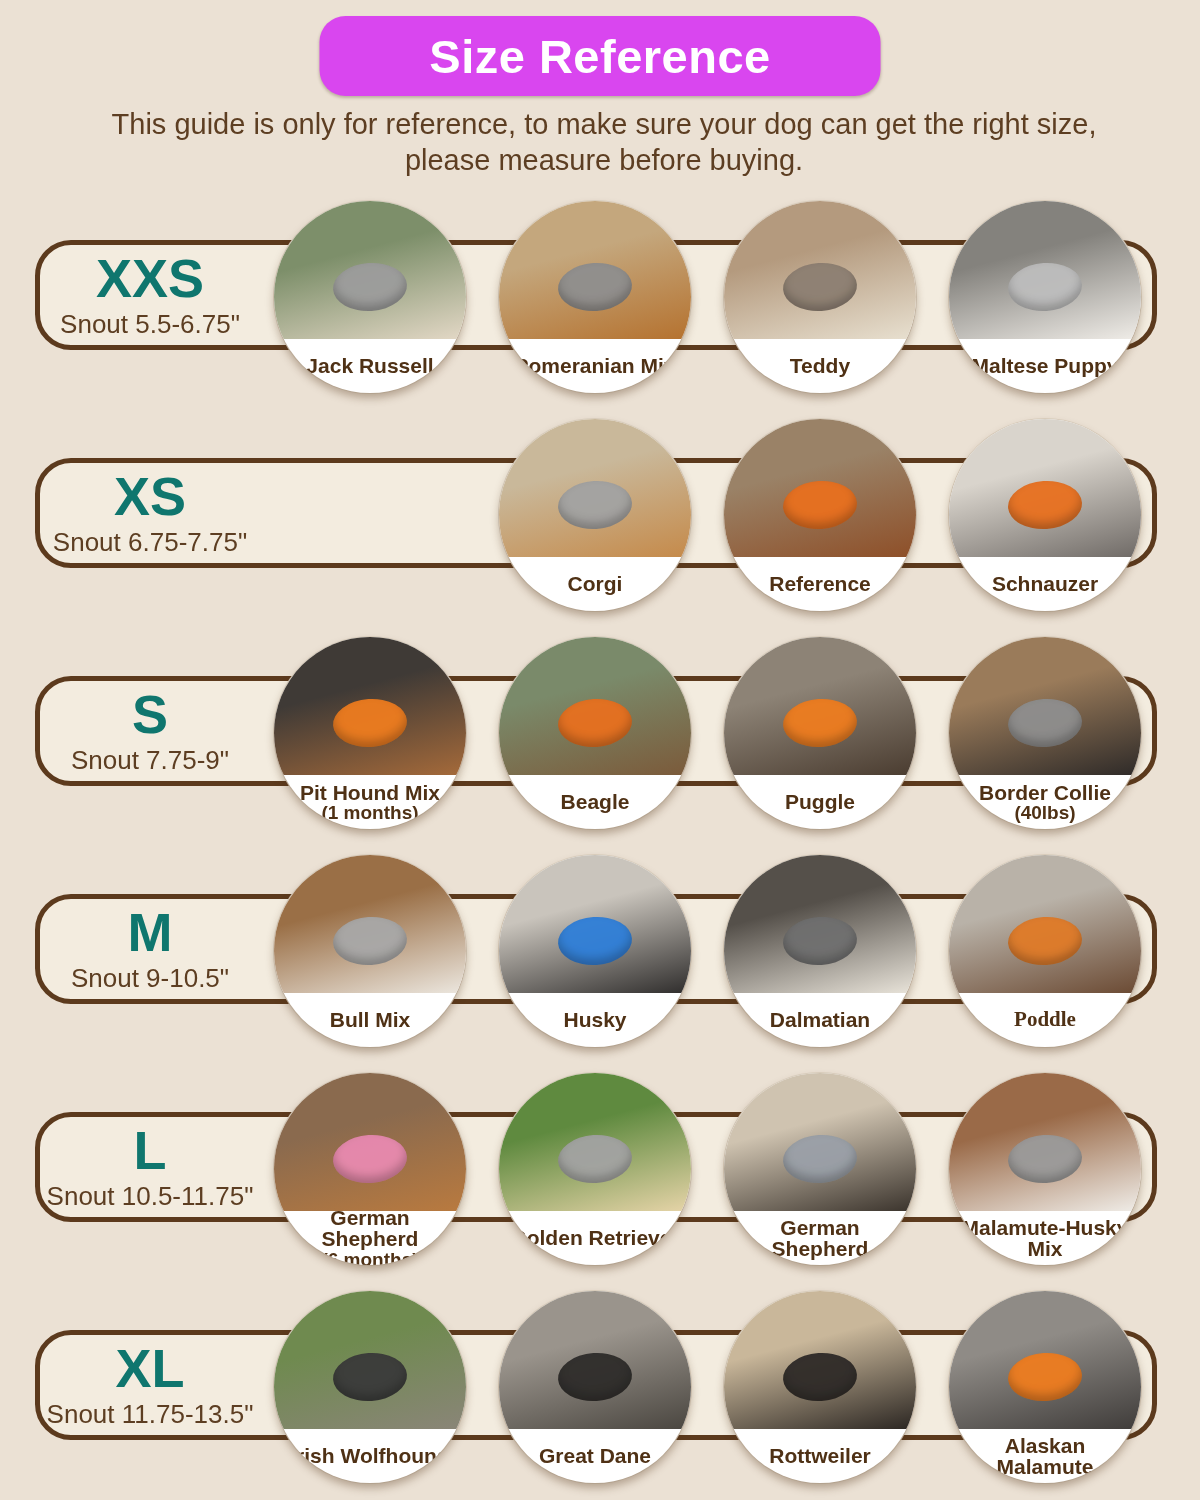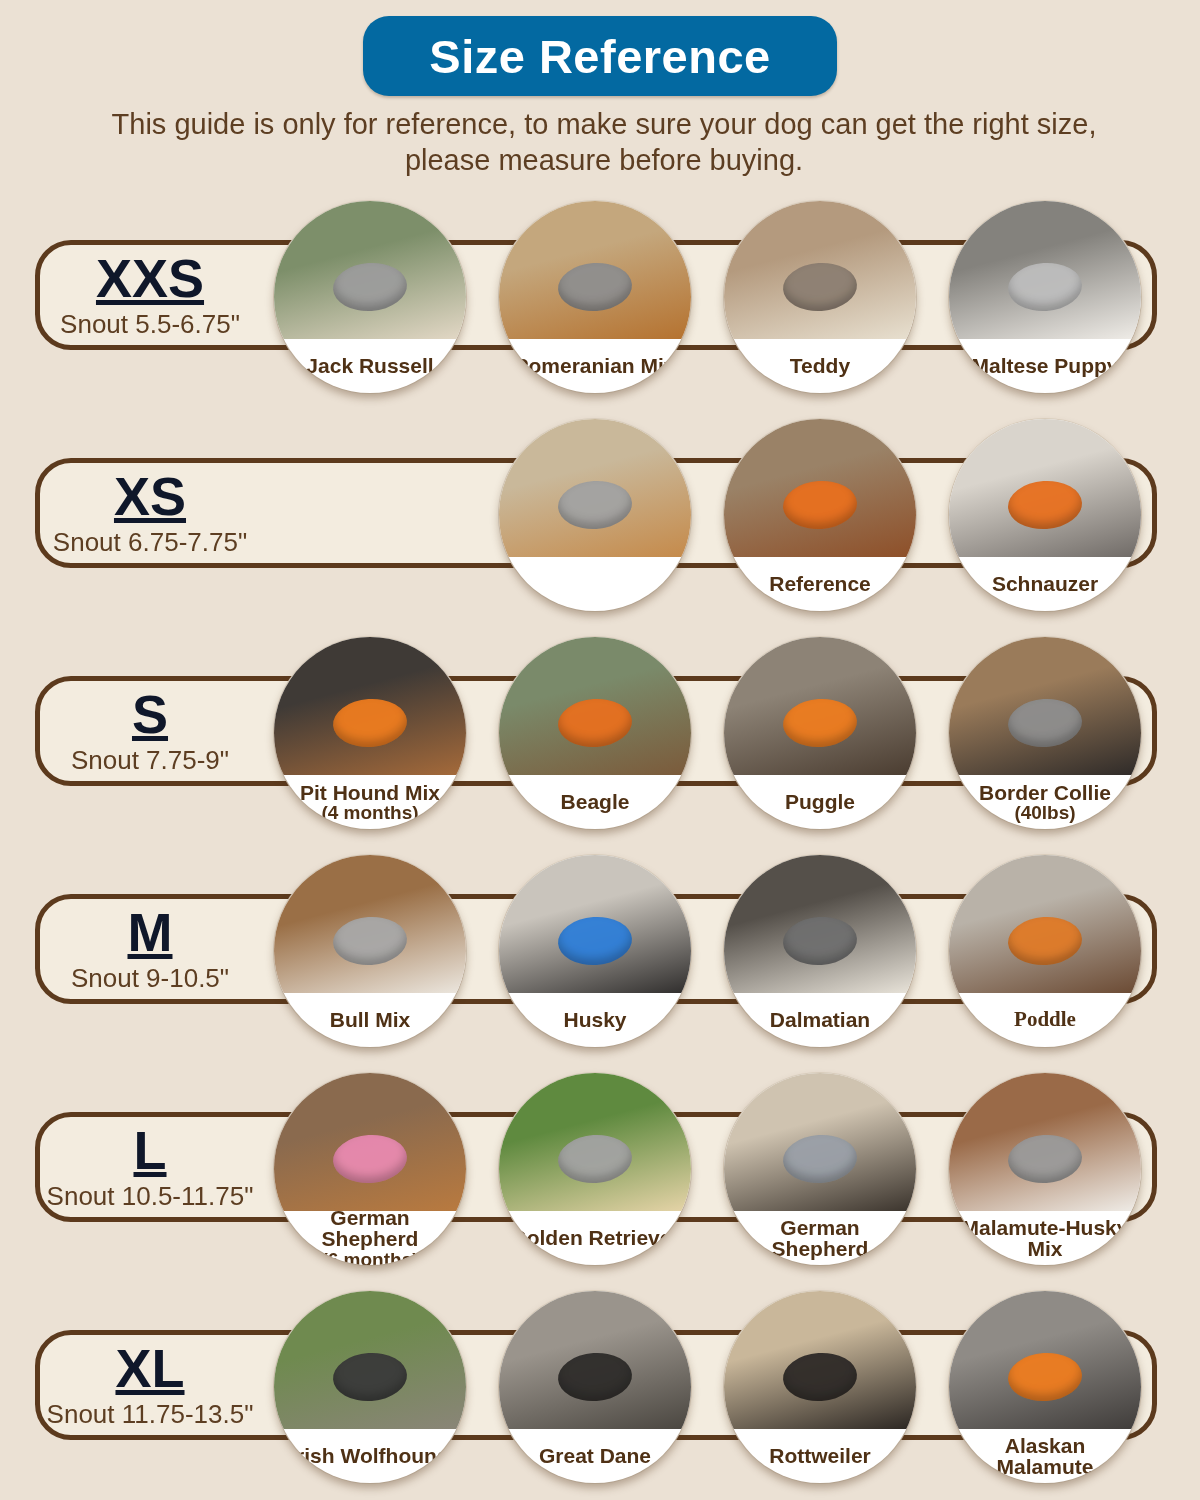--- a/index.html
+++ b/index.html
@@ -3,21 +3,21 @@
 <meta charset="utf-8">
 <style>
   html,body{margin:0;padding:0;}
   body{
     width:1200px;height:1500px;position:relative;overflow:hidden;
     background:#ebe1d4;
     font-family:"Liberation Sans", sans-serif;
   }
   .header-pill{
     position:absolute;top:16px;left:50%;transform:translateX(-50%);
-    width:474px;height:80px;background:#0369a1;border-radius:26px;
+    width:561px;height:80px;background:#d946ef;border-radius:26px;
     display:flex;align-items:center;justify-content:center;
     box-shadow:0 2px 3px rgba(60,35,10,.25);
   }
   .header-title{
     color:#ffffff;font-size:47px;font-weight:800;letter-spacing:.5px;
   }
   .subtitle{
     position:absolute;top:106px;left:4px;width:100%;text-align:center;
     color:#5d3e22;font-size:29px;line-height:1.25;font-weight:400;
   }
@@ -26,21 +26,21 @@
   .row-rect{
     position:absolute;left:35px;width:1122px;top:52px;height:110px;
     border:5px solid #5c3a1d;border-radius:36px;background:#f3ecdf;
     box-sizing:border-box;
   }
   .size-box{
     position:absolute;left:35px;top:52px;width:230px;height:110px;
     display:flex;flex-direction:column;align-items:center;justify-content:center;
   }
   .size-label{
-    color:#0f172a;font-size:54px;font-weight:800;line-height:1.0;text-decoration:underline;
+    color:#0f766e;font-size:54px;font-weight:800;line-height:1.0;
   }
   .snout-range{
     color:#5d3e22;font-size:26px;margin-top:4px;white-space:nowrap;
   }
   .dog-circle{
     position:absolute;top:13px;width:192px;height:192px;margin:0;
     border-radius:50%;background:#ffffff;overflow:hidden;
     box-shadow:0 5px 8px rgba(80,50,20,.35), 0 0 0 1px #ddd2c2;
   }
   .dog-photo{
@@ -128,20 +128,24 @@
     <div class="size-box">
       <div class="size-label">XS</div>
       <div class="snout-range">Snout 6.75-7.75"</div>
     </div>
 
 
   <figure class="dog-circle" style="left: 499px;">
     <div class="dog-photo" style="background: linear-gradient(165deg, rgb(201, 184, 154) 0%, rgb(201, 184, 154) 38%, rgb(197, 138, 74) 100%);">
       <div class="muzzle-shape" style="background: rgb(163, 163, 163);"></div>
     </div>
+    <figcaption class="dog-label">
+      <div class="dog-name">Corgi</div>
+
+    </figcaption>
   </figure>
 
   <figure class="dog-circle" style="left: 724px;">
     <div class="dog-photo" style="background: linear-gradient(165deg, rgb(154, 130, 103) 0%, rgb(154, 130, 103) 38%, rgb(142, 79, 40) 100%);">
       <div class="muzzle-shape" style="background: rgb(232, 112, 31);"></div>
     </div>
     <figcaption class="dog-label">
       <div class="dog-name">Reference</div>
 
     </figcaption>
@@ -164,21 +168,21 @@
       <div class="size-label">S</div>
       <div class="snout-range">Snout 7.75-9"</div>
     </div>
 
   <figure class="dog-circle" style="left: 274px;">
     <div class="dog-photo" style="background: linear-gradient(165deg, rgb(63, 58, 54) 0%, rgb(63, 58, 54) 38%, rgb(165, 106, 58) 100%);">
       <div class="muzzle-shape" style="background: rgb(239, 125, 31);"></div>
     </div>
     <figcaption class="dog-label">
       <div class="dog-name">Pit Hound Mix</div>
-      <div class="dog-sub">(4 months)</div>
+      <div class="dog-sub">(1 months)</div>
     </figcaption>
   </figure>
 
   <figure class="dog-circle" style="left: 499px;">
     <div class="dog-photo" style="background: linear-gradient(165deg, rgb(122, 138, 106) 0%, rgb(122, 138, 106) 38%, rgb(123, 90, 58) 100%);">
       <div class="muzzle-shape" style="background: rgb(232, 112, 31);"></div>
     </div>
     <figcaption class="dog-label">
       <div class="dog-name">Beagle</div>
 

